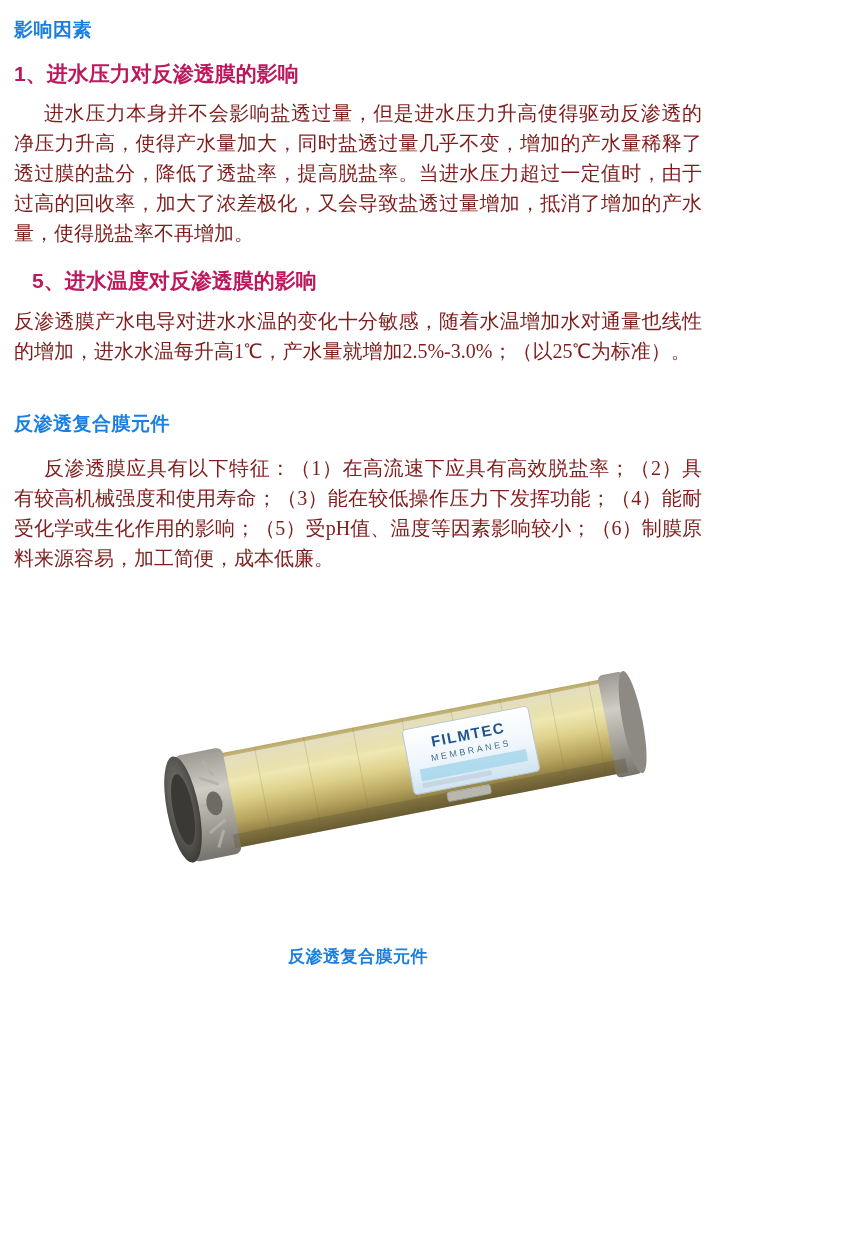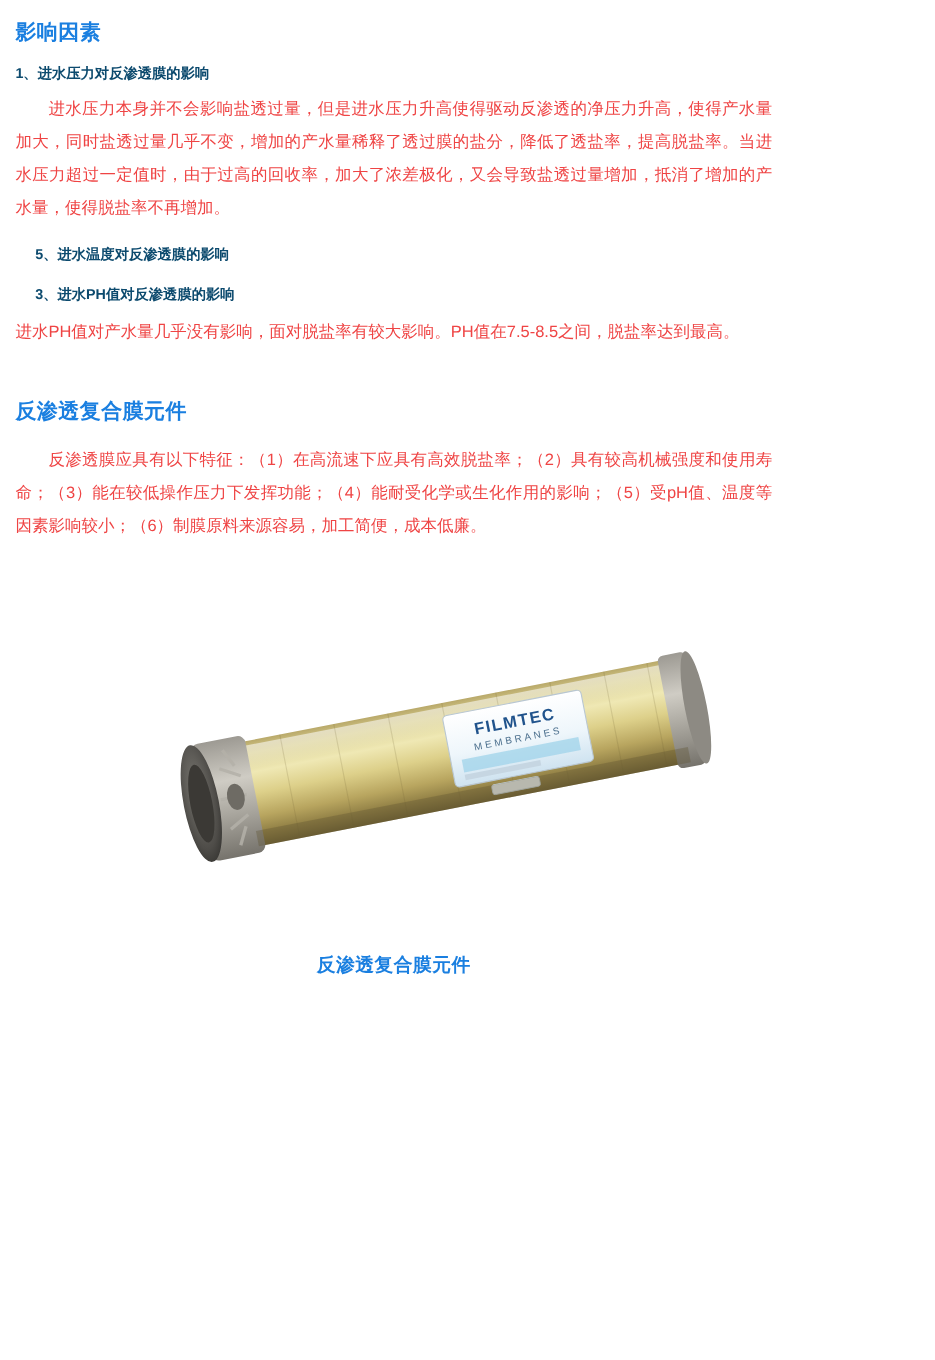--- a/index.html
+++ b/index.html
@@ -27,36 +27,37 @@
     font-weight: bold;
     letter-spacing: 0.5px;
     margin: 0 0 14px 0;
     line-height: 1.3;
   }
   .section-title.second {
     margin-top: 46px;
     margin-bottom: 16px;
   }
   .sub-title {
-    font-size: 13px;
+    font-size: 21px;
     font-weight: bold;
-    color: #0c4a6e;
+    color: #be185d;
     margin: 0 0 8px 0;
     line-height: 1.6;
   }
   .sub-title.indent {
     text-indent: 18px;
   }
   p.body {
-    font-size: 15px;
+    font-size: 20px;
     line-height: 30px;
     margin: 0 0 10px 0;
     text-align: justify;
     text-justify: inter-ideograph;
-    color: #ef4444;
+    color: #7f1d1d;
+    font-family: Liberation Serif, serif;
   }
   p.body.indent {
     text-indent: 30px;
   }
   .blk {
     margin-bottom: 16px;
   }
   .blk.tight {
     margin-bottom: 12px;
   }
@@ -85,26 +86,23 @@
 
   <h2 class="section-title">影响因素</h2>
 
   <div class="blk">
     <h3 class="sub-title">1、进水压力对反渗透膜的影响</h3>
     <p class="body indent">进水压力本身并不会影响盐透过量，但是进水压力升高使得驱动反渗透的净压力升高，使得产水量加大，同时盐透过量几乎不变，增加的产水量稀释了透过膜的盐分，降低了透盐率，提高脱盐率。当进水压力超过一定值时，由于过高的回收率，加大了浓差极化，又会导致盐透过量增加，抵消了增加的产水量，使得脱盐率不再增加。</p>
   </div>
 
   <div class="blk">
     <h3 class="sub-title indent">5、进水温度对反渗透膜的影响</h3>
+    <p class="body">反渗透膜产水电导对进水水温的变化十分敏感，随着水温增加水对通量也线性的增加，进水水温每升高1℃，产水量就增加2.5%-3.0%；（以25℃为标准）。</p>
   </div>
 
-  <div class="blk">
-    <h3 class="sub-title indent">3、进水PH值对反渗透膜的影响</h3>
-    <p class="body">进水PH值对产水量几乎没有影响，面对脱盐率有较大影响。PH值在7.5-8.5之间，脱盐率达到最高。</p>
-  </div>
 
   <div class="blk tight">
   </div>
 
   <h2 class="section-title second">反渗透复合膜元件</h2>
 
   <p class="body indent">反渗透膜应具有以下特征：（1）在高流速下应具有高效脱盐率；（2）具有较高机械强度和使用寿命；（3）能在较低操作压力下发挥功能；（4）能耐受化学或生化作用的影响；（5）受pH值、温度等因素影响较小；（6）制膜原料来源容易，加工简便，成本低廉。</p>
 
   <div class="figure">
     <div class="figure-img">

